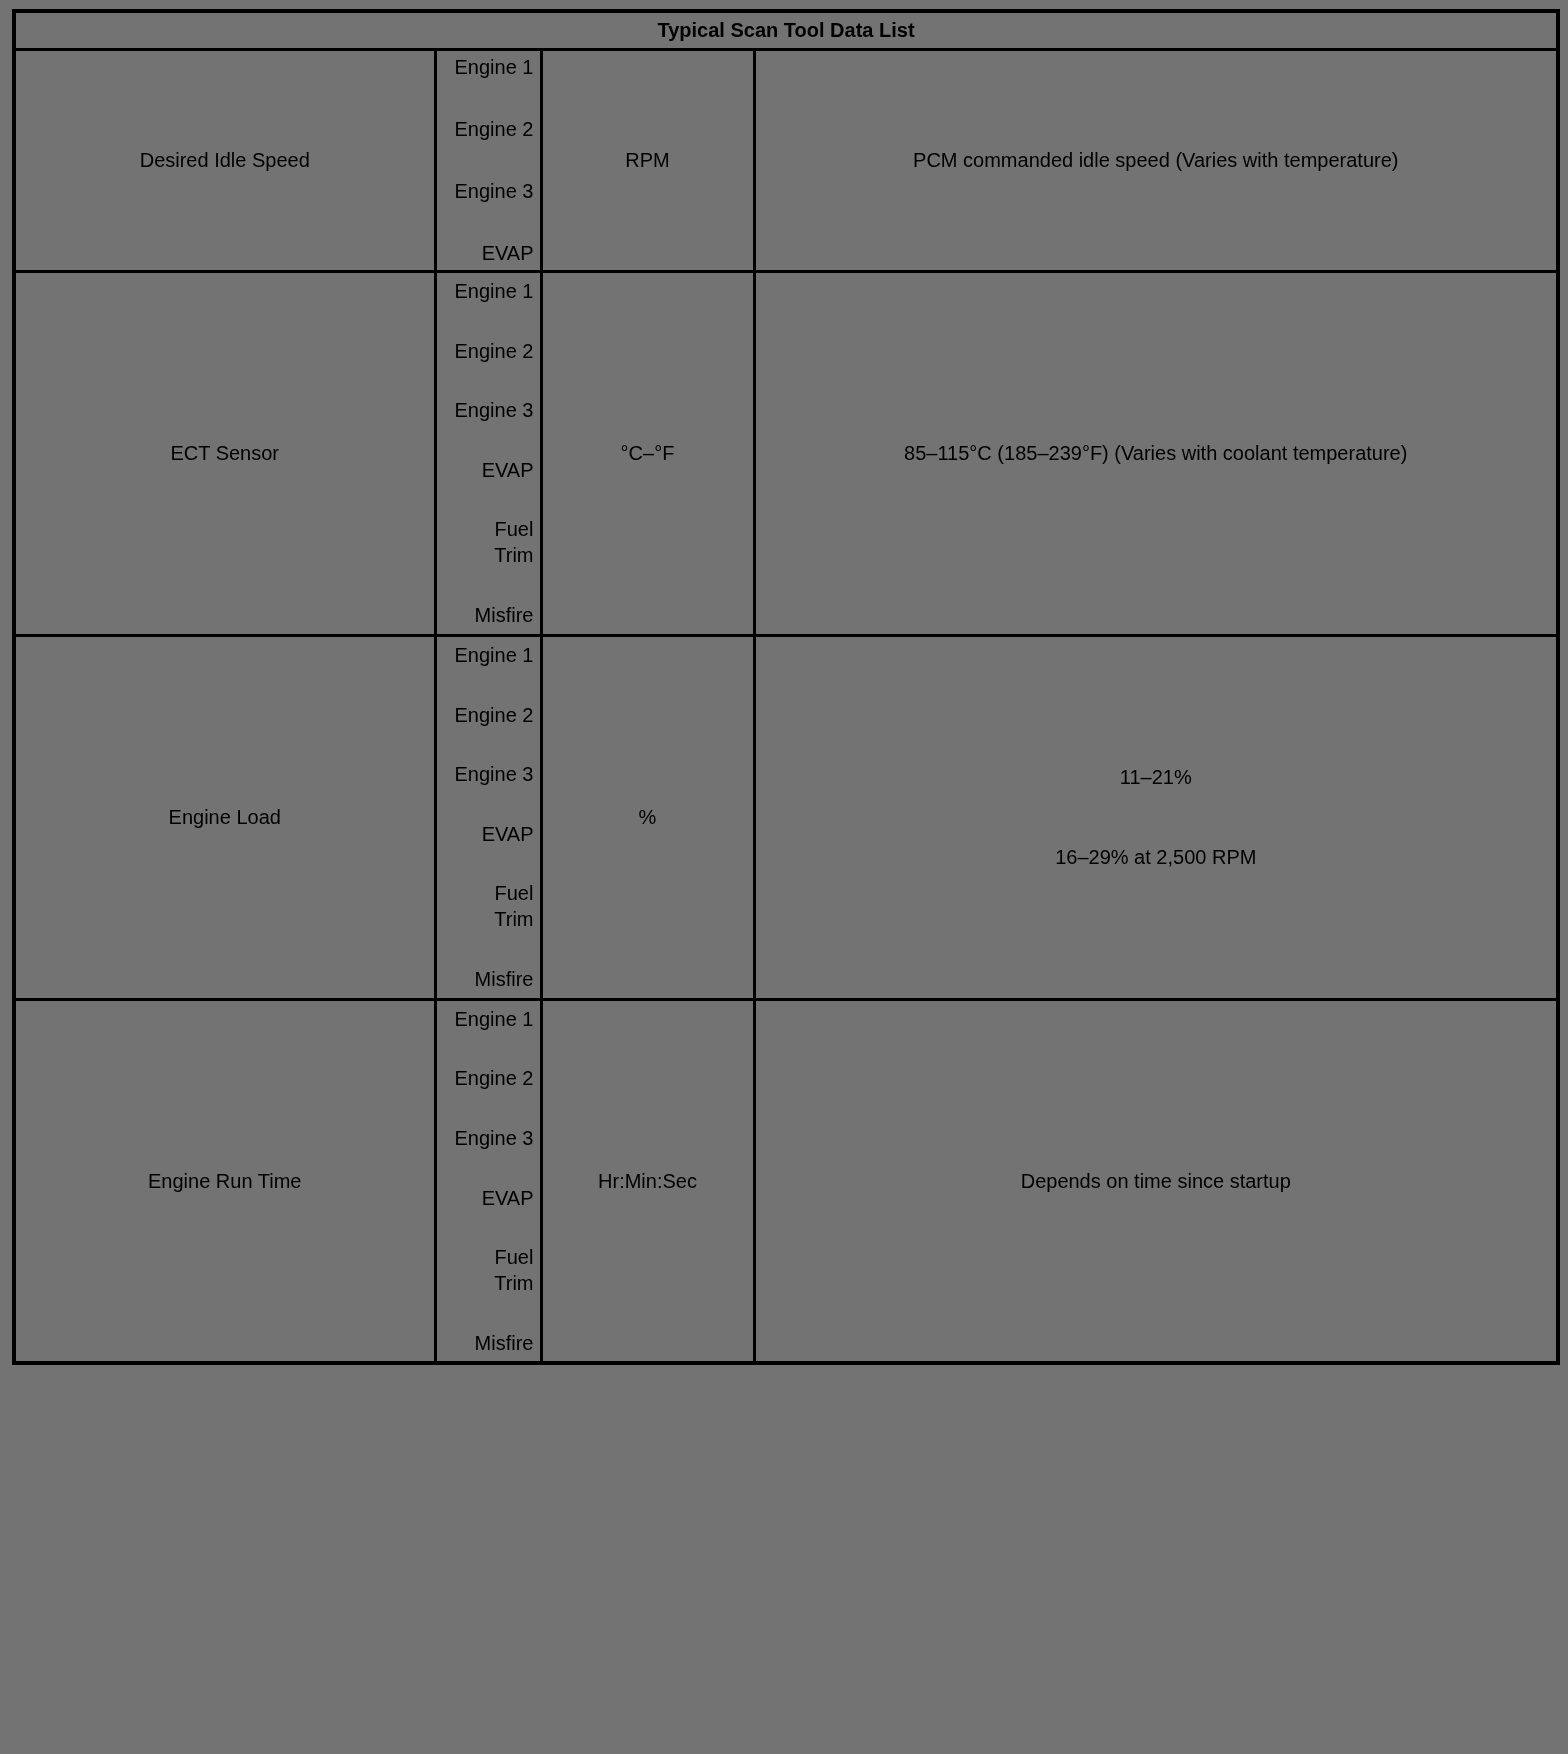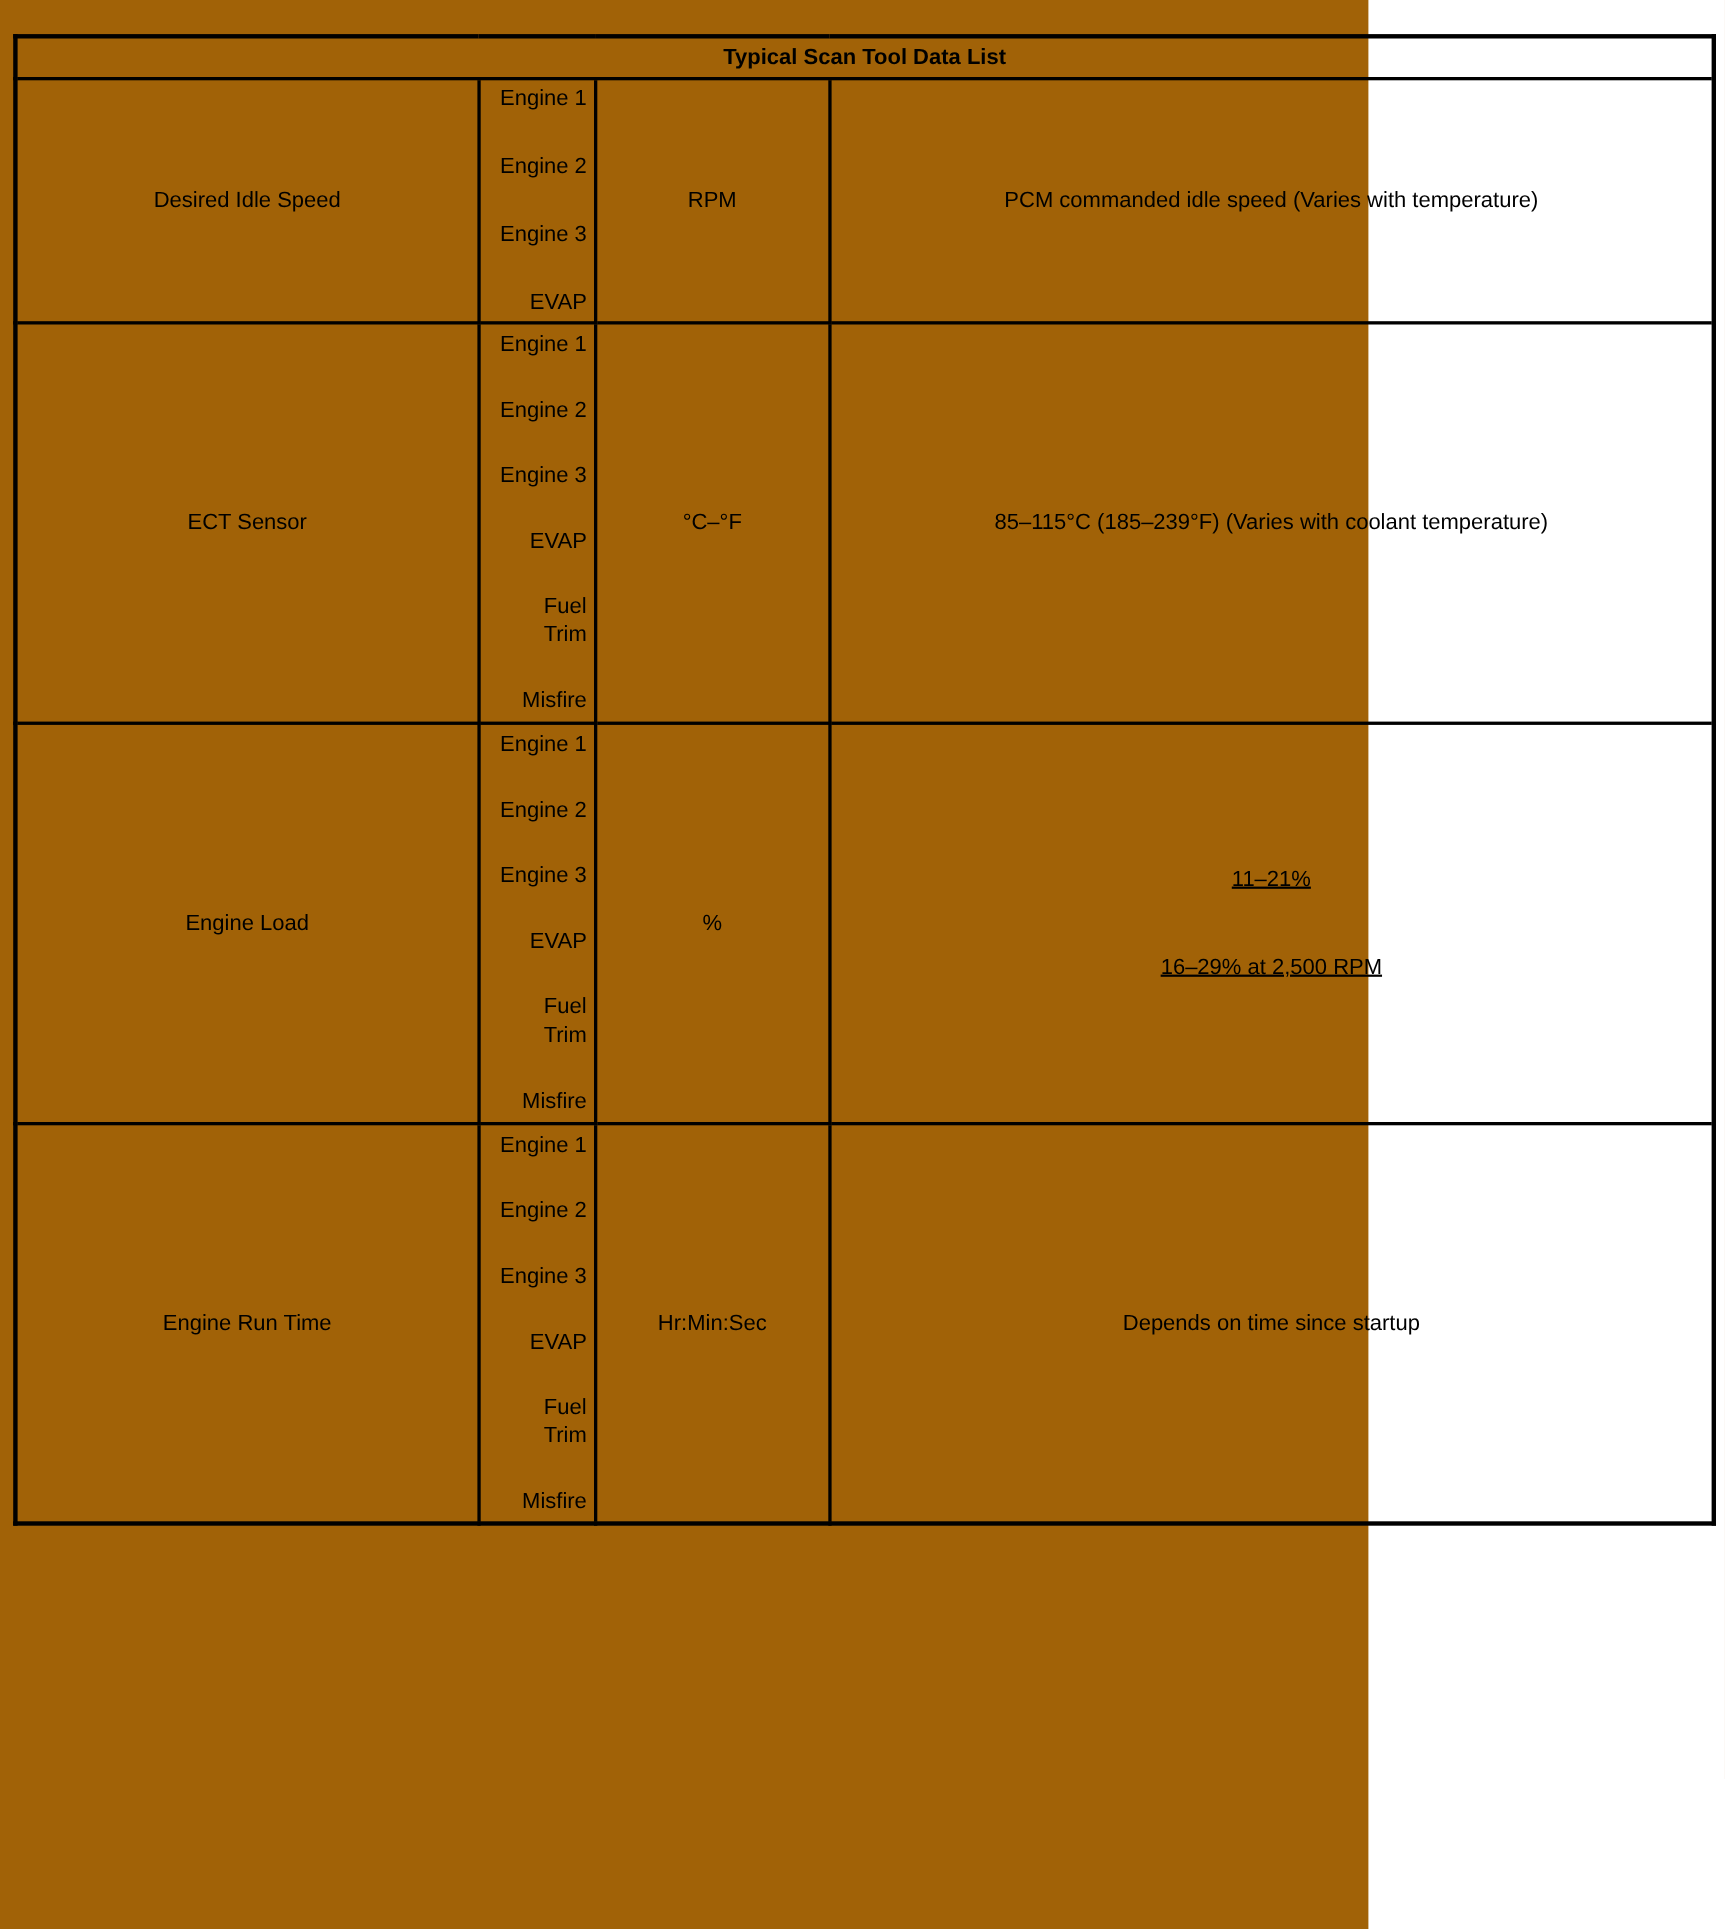--- a/index.html
+++ b/index.html
@@ -4,24 +4,24 @@
 <style>
   * { box-sizing: border-box; }
   html, body {
     margin: 0;
     padding: 0;
     background: #ffffff;
     font-family: "Liberation Sans", sans-serif;
     color: #000000;
   }
   .page {
-    width: 1244px;
+    width: 1568px;
     min-height: 1754px;
-    padding: 31px 12px;
-    background: #a16207;
+    padding: 9px 12px;
+    background: #737373;
   }
   table.scan-table {
     border-collapse: collapse;
     table-layout: fixed;
     width: 1544px;
     border: 4px solid #000;
   }
   col.c1 { width: 421px; }
   col.c2 { width: 106px; }
   col.c3 { width: 213px; }
@@ -59,21 +59,20 @@
   .dl-item {
     white-space: pre-line;
     line-height: 1.3;
   }
   .value-wrap {
     display: flex;
     flex-direction: column;
     gap: 56px;
     align-items: center;
     justify-content: center;
-    text-decoration: underline;
   }
 </style>
 </head>
 <body>
 
 <div class="page">
   <table class="scan-table">
     <colgroup>
       <col class="c1">
         <col class="c2">

